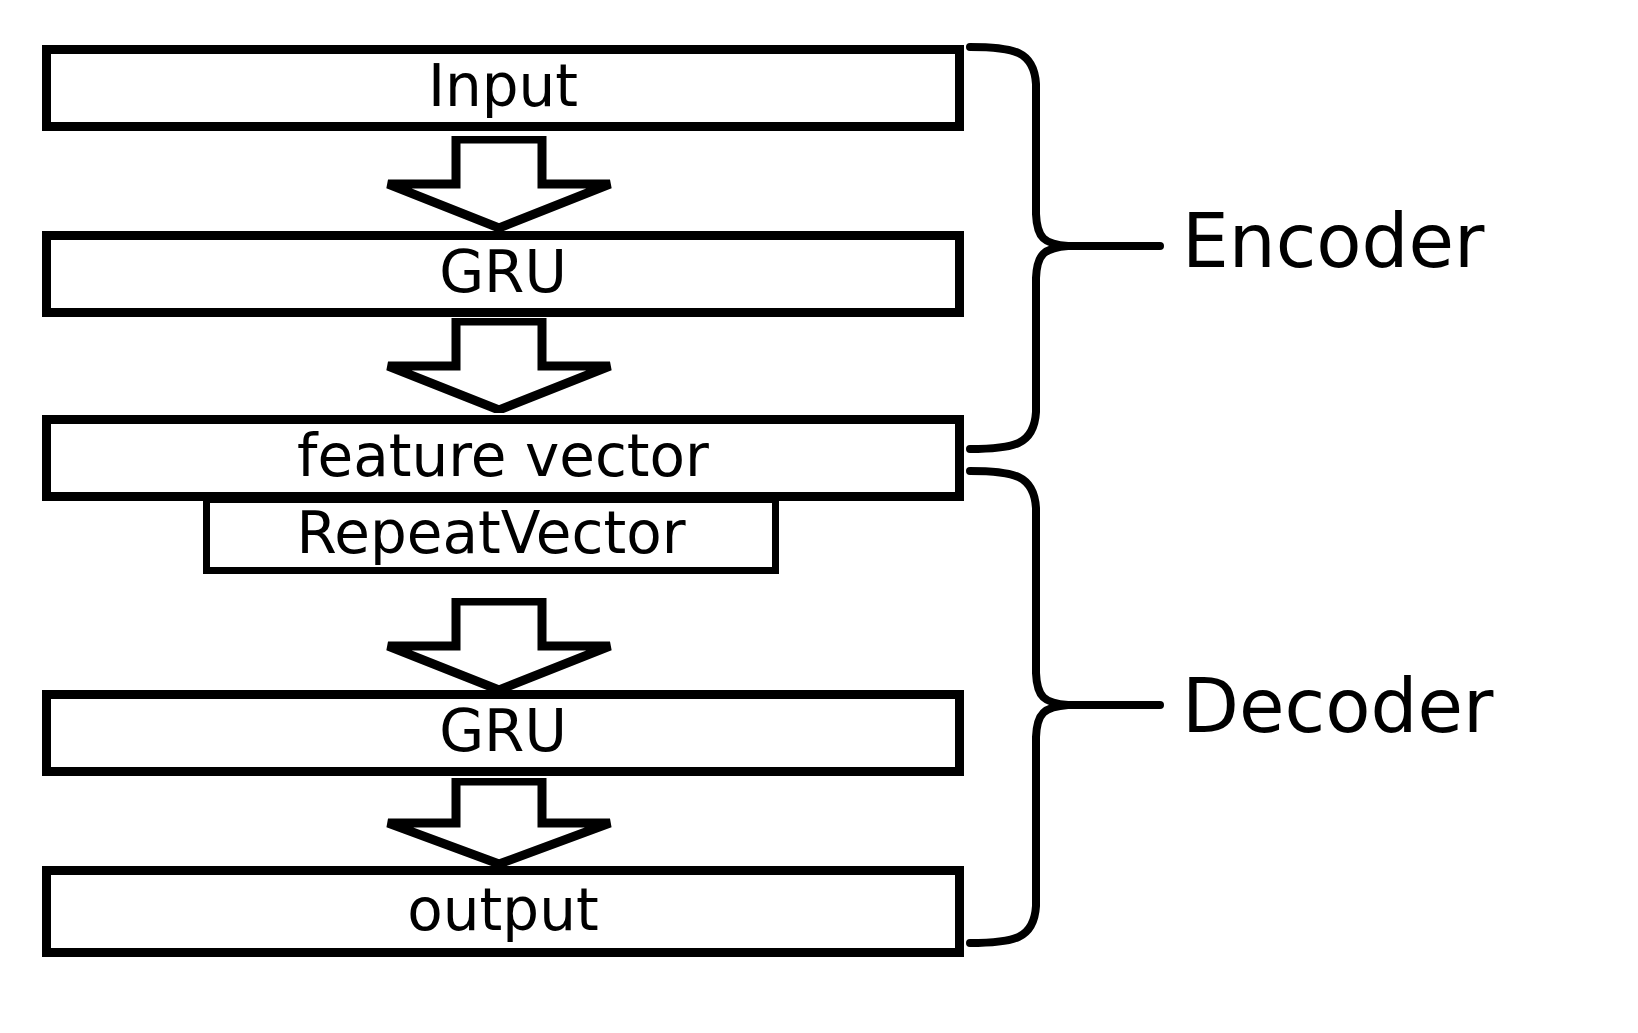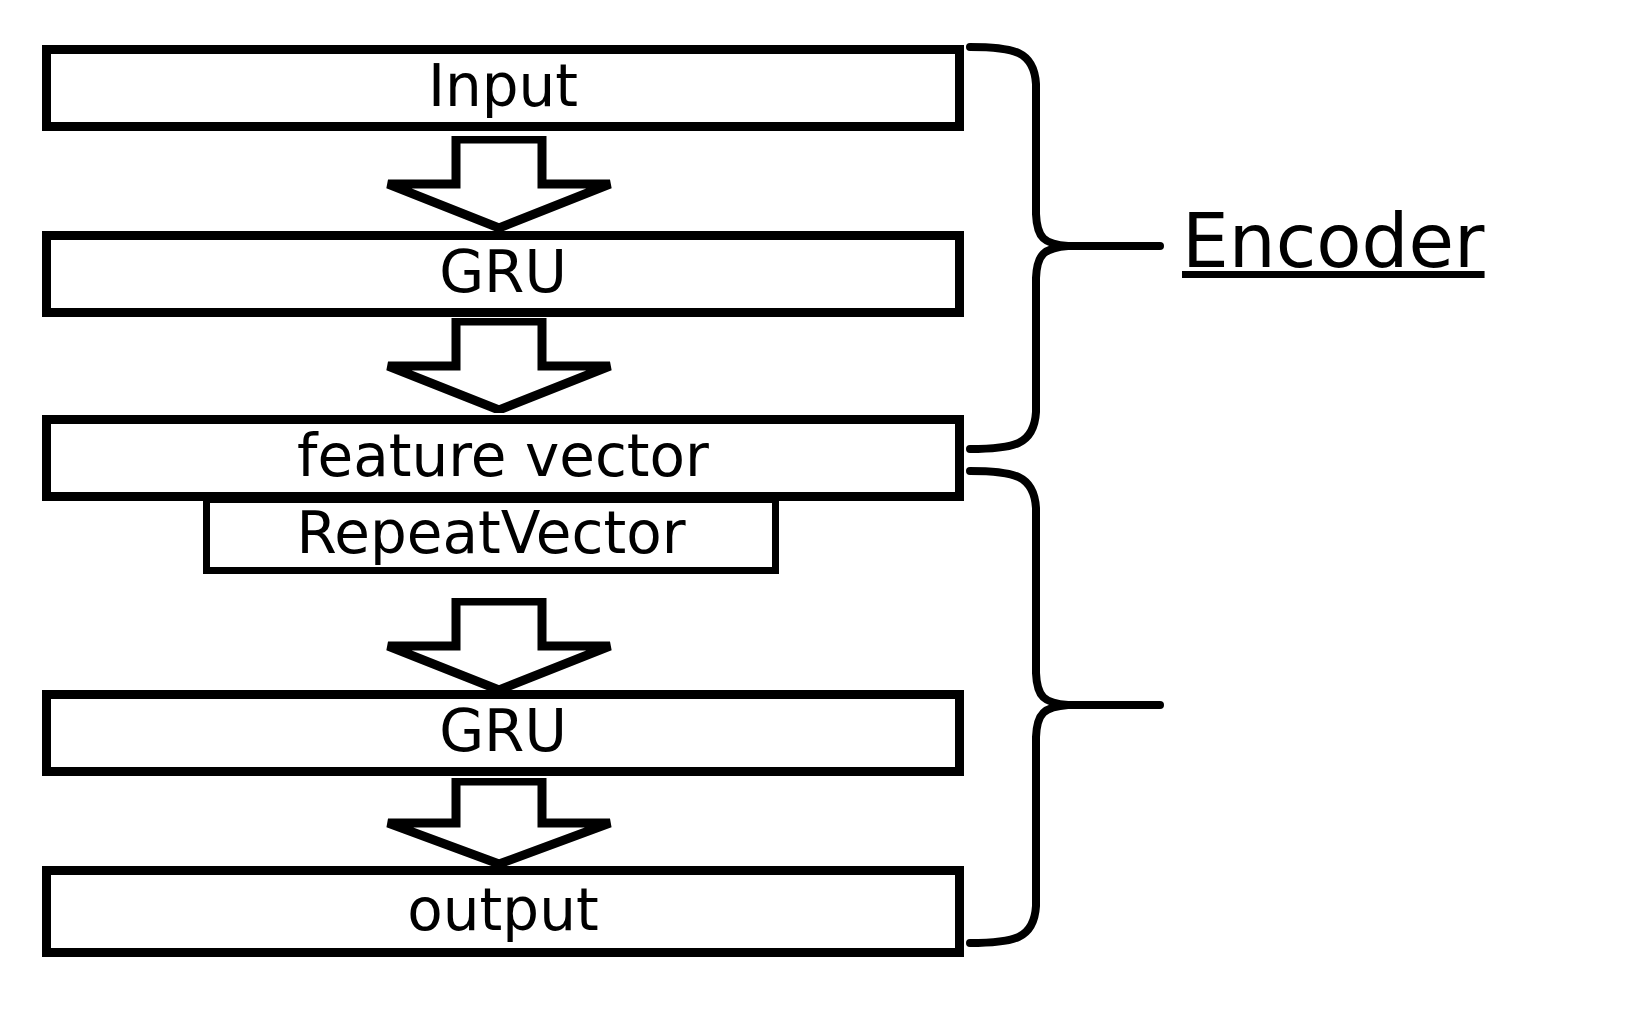--- a/index.html
+++ b/index.html
@@ -111,29 +111,30 @@
                C 50 9, 70 13, 72 46
                L 72 176
                C 73 200, 80 206, 104 208
                C 80 210, 73 216, 72 240
                L 72 374
                C 70 407, 50 411, 6 411" fill="none" stroke="#000000" stroke-width="8" stroke-linecap="round"></path>
       <line x1="104" y1="208" x2="196" y2="208" stroke="#000000" stroke-width="8" stroke-linecap="round"></line>
     </svg>
   </div>
 
-  <div class="brace-label" style="left:1182px; top:204px;text-decoration:underline;">Encoder</div>
+  <div class="brace-label" style="left:1182px; top:204px;">Encoder</div>
 
   <div class="brace" style="left:964px; top:462px; width:200px; height:490px;">
     <svg width="200" height="490" viewBox="0 0 200 490" xmlns="http://www.w3.org/2000/svg">
       <path d="M 6 9
                C 50 9, 70 13, 72 46
                L 72 211
                C 73 235, 80 241, 104 243
                C 80 245, 73 251, 72 275
                L 72 444
                C 70 477, 50 481, 6 481" fill="none" stroke="#000000" stroke-width="8" stroke-linecap="round"></path>
       <line x1="104" y1="243" x2="196" y2="243" stroke="#000000" stroke-width="8" stroke-linecap="round"></line>
     </svg>
   </div>
 
+  <div class="brace-label" style="left:1182px; top:669px;">Decoder</div>
 
 </div>
 
 </body></html>

